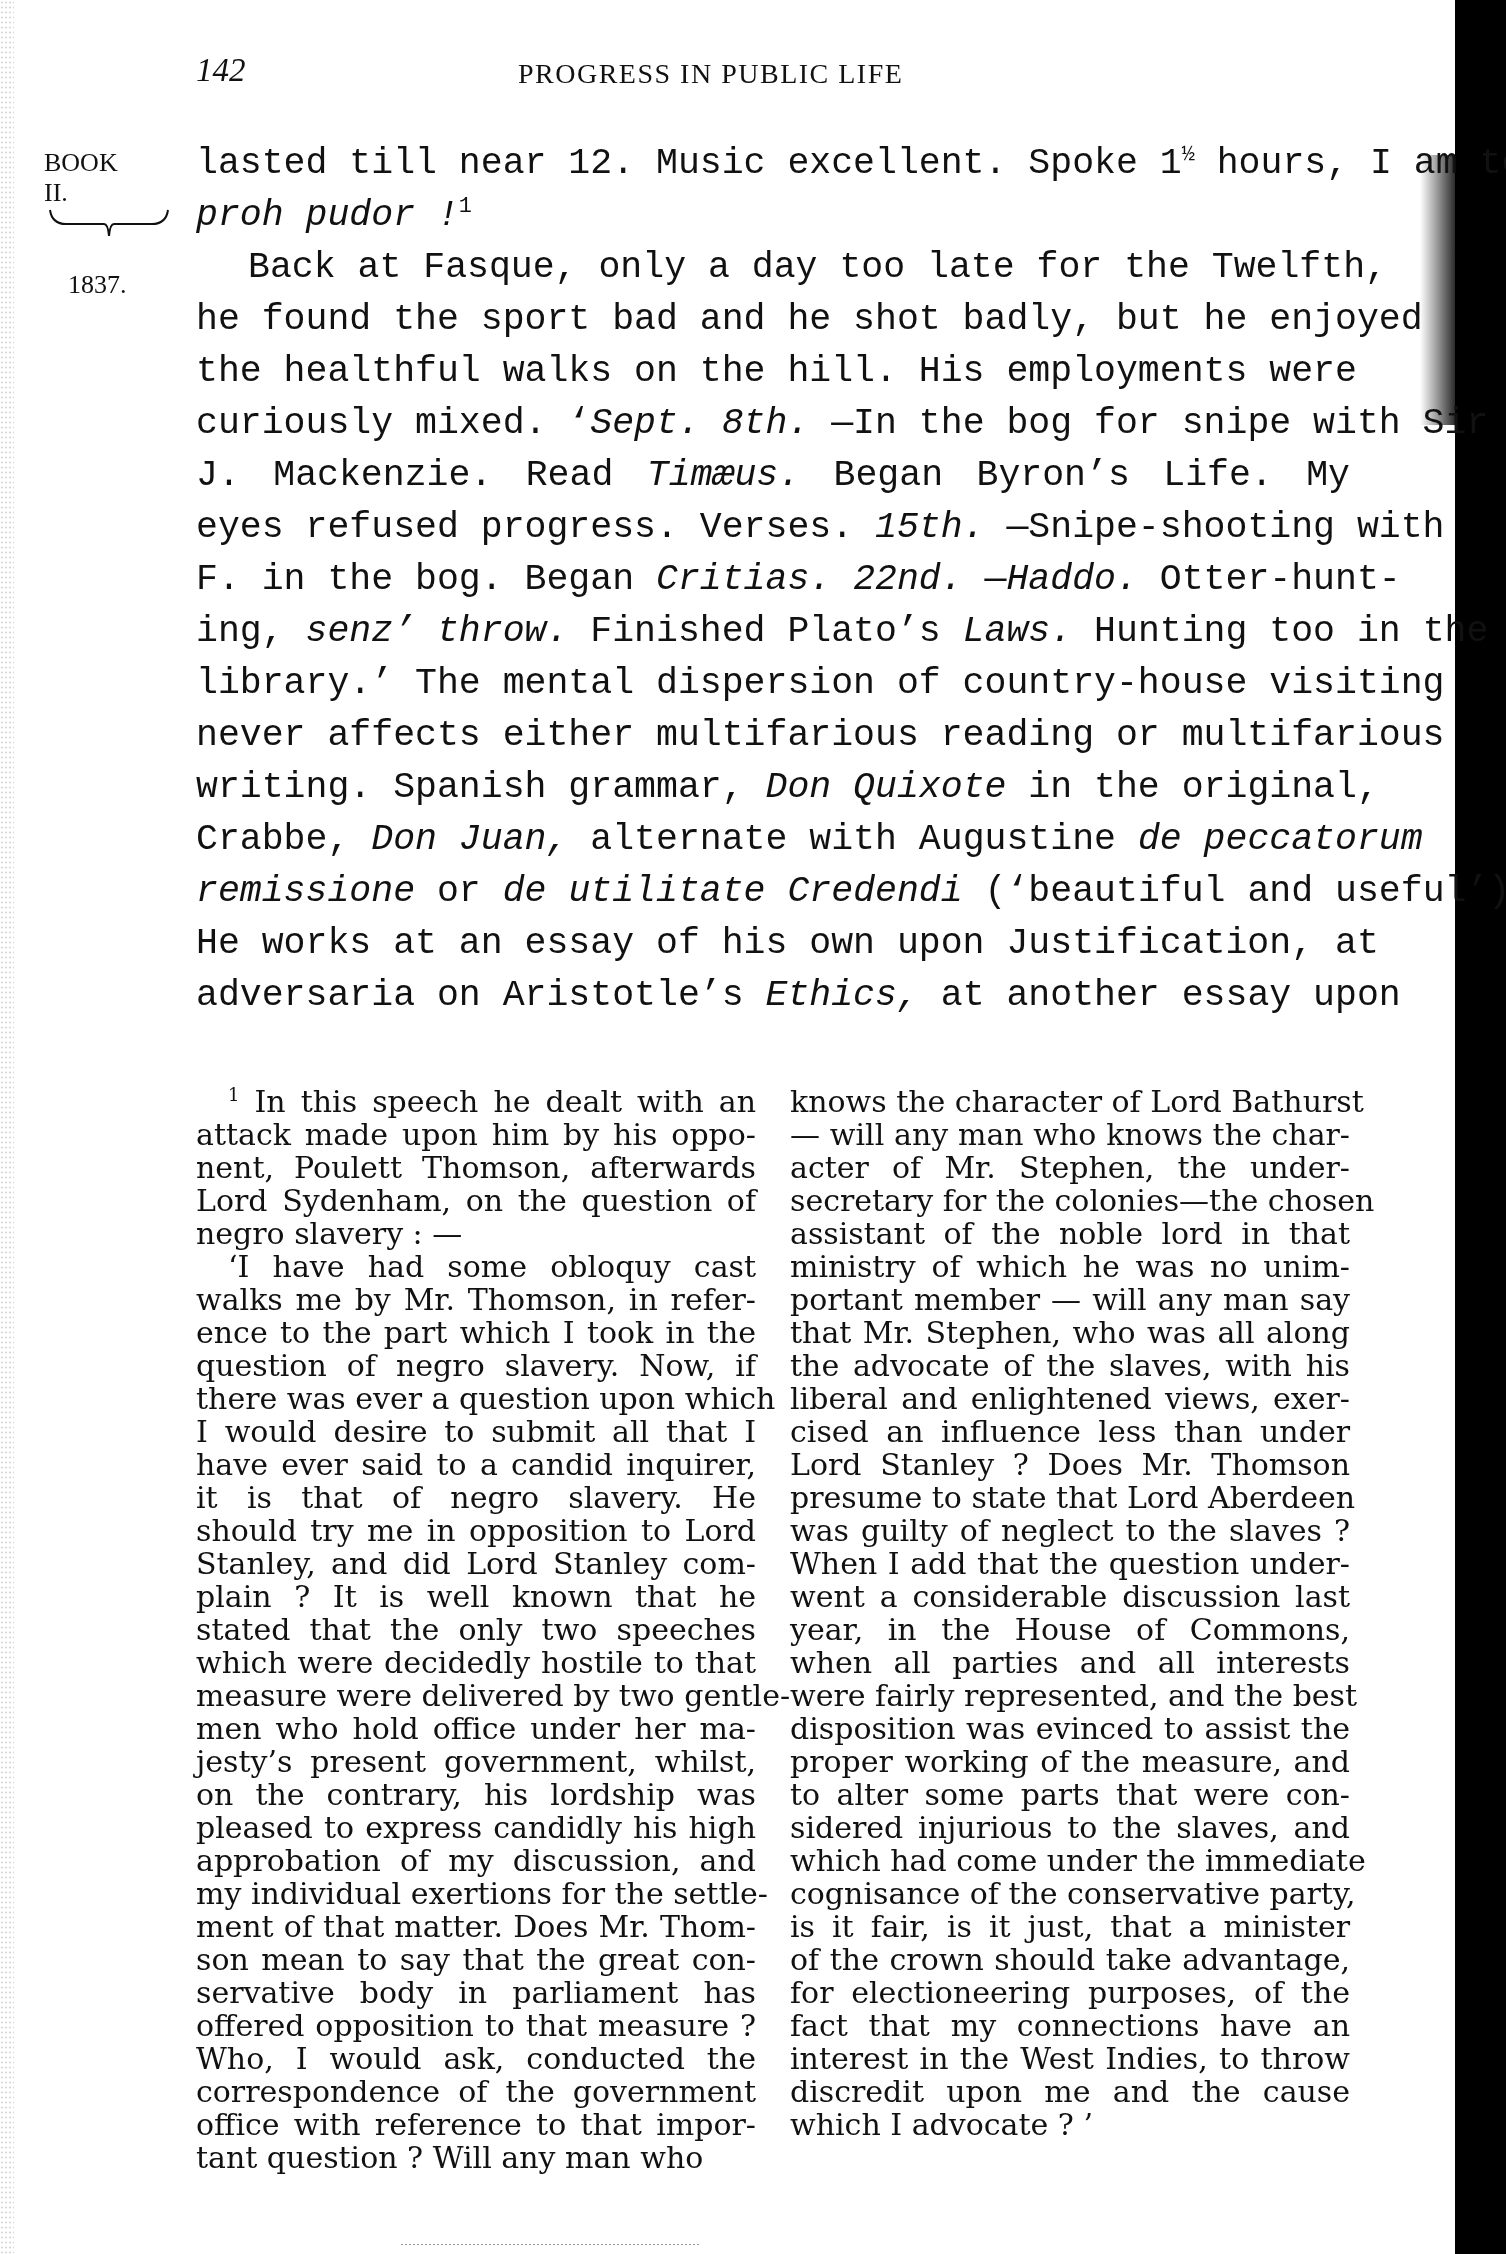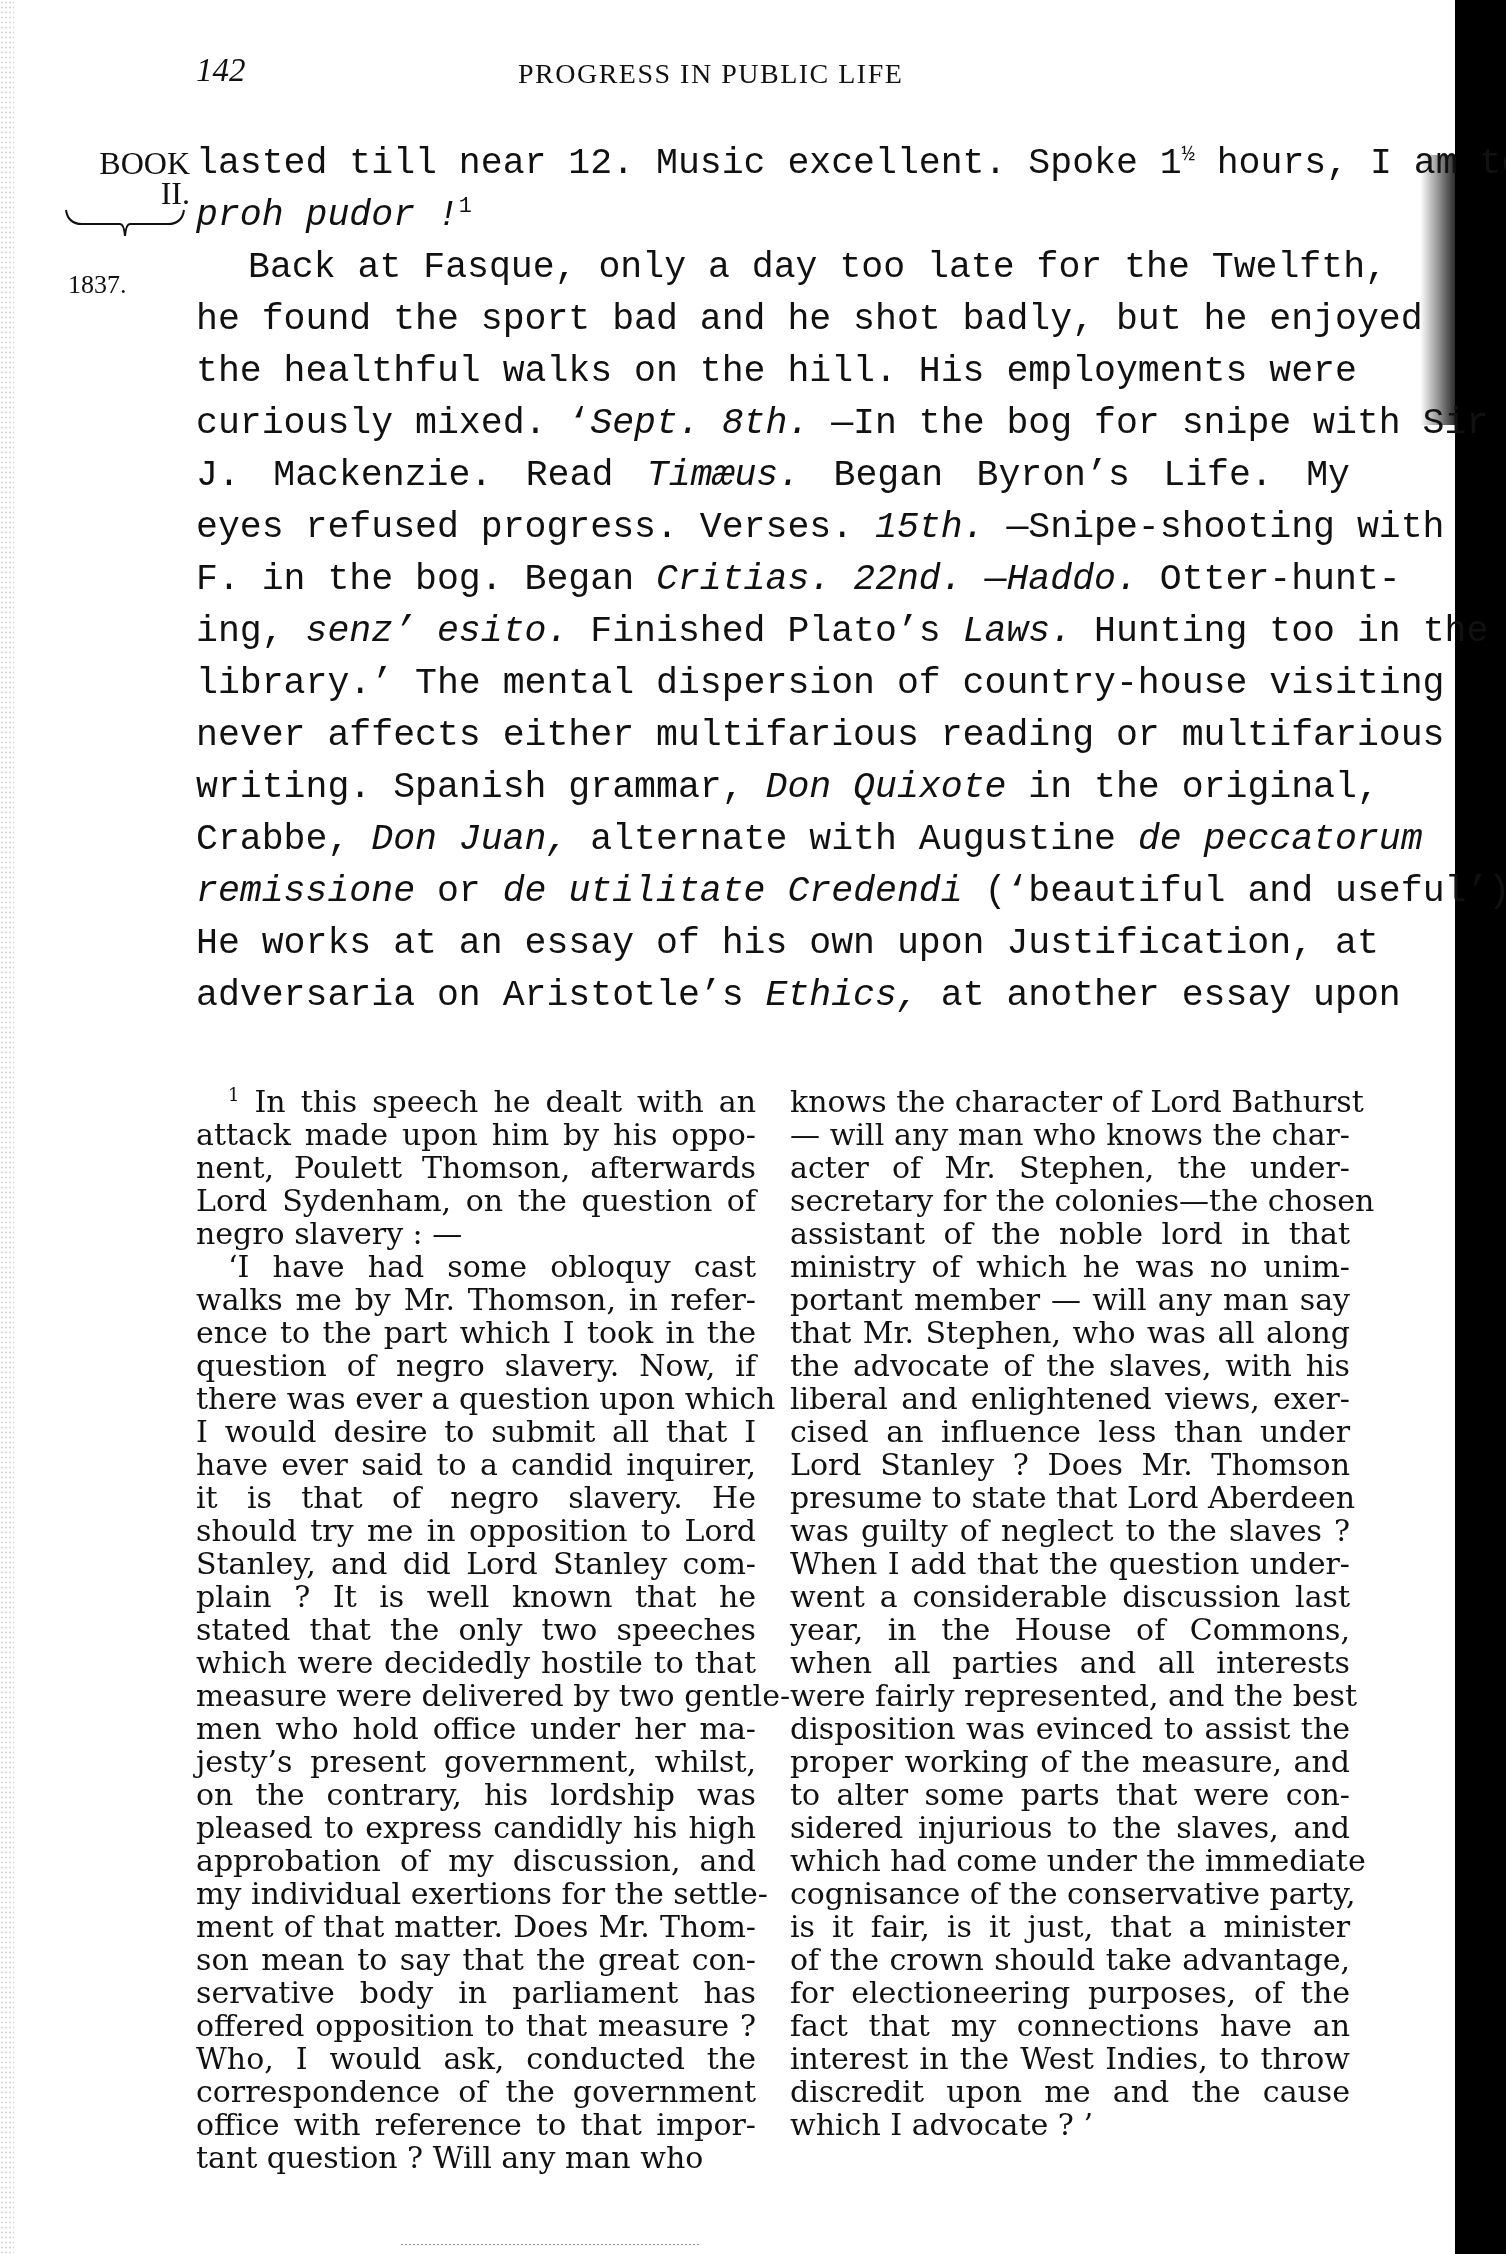--- a/index.html
+++ b/index.html
@@ -22,22 +22,22 @@
     .page-number {
       position: absolute; left: 196px; top: 52px; font-size: 33px;
       font-family: "Liberation Serif", serif;
       font-style: italic;
     }
     .running-head {
       position: absolute; left: 518px; top: 58px; font-size: 28px; letter-spacing: 1.5px;
       font-family: "Liberation Serif", serif;
     }
     .margin-note {
-      position: absolute; left: 60px; top: 148px; width: 130px; text-align: right;
-      font-family: "Liberation Serif", serif; font-size: 32px; line-height: 30px;
+      position: absolute; left: 44px; top: 148px; width: 130px; text-align: left;
+      font-family: "Liberation Serif", serif; font-size: 26px; line-height: 30px;
     }
     .margin-note .vol { display: block; }
     .brace { display: block; width: 122px; height: 30px; margin: 0 auto; }
     .margin-year {
       position: absolute; left: 68px; top: 270px; font-size: 26px;
       font-family: "Liberation Serif", serif;
     }
     .main-text {
       position: absolute; left: 196px; top: 138px; width: 1154px;
       font-family: Liberation Mono, monospace; font-size: 36.5px; line-height: 52px;
@@ -83,21 +83,21 @@
 <div class="main-text">
   <span class="line"><span>lasted till near 12.  Music excellent.  Spoke 1</span><sup>½</sup><span> hours, I am told,</span></span>
   <span class="line last"><i>proh pudor !</i><sup>1</sup></span>
   <span class="line" style="padding-left:52px"><span>Back at Fasque, only a day too late for the Twelfth,</span></span>
   <span class="line"><span>he found the sport bad and he shot badly, but he enjoyed</span></span>
   <span class="line"><span>the healthful walks on the hill.  His employments were</span></span>
   <span class="line"><span>curiously mixed.  ‘</span><i>Sept. 8th.</i><span> —In the bog for snipe with Sir</span></span>
   <span class="line"><span>J. Mackenzie.  Read </span><i>Timæus.</i><span>  Began Byron’s Life.  My</span></span>
   <span class="line"><span>eyes refused progress.  Verses.  </span><i>15th.</i><span> —Snipe-shooting with</span></span>
   <span class="line"><span>F. in the bog.  Began </span><i>Critias.</i><span>  </span><i>22nd.</i><span> —</span><i>Haddo.</i><span>  Otter-hunt-</span></span>
-  <span class="line"><span>ing, </span><i>senz’ esito.</i><span>  Finished Plato’s </span><i>Laws.</i><span>  Hunting too in the</span></span>
+  <span class="line"><span>ing, </span><i>senz’ throw.</i><span>  Finished Plato’s </span><i>Laws.</i><span>  Hunting too in the</span></span>
   <span class="line"><span>library.’  The mental dispersion of country-house visiting</span></span>
   <span class="line"><span>never affects either multifarious reading or multifarious</span></span>
   <span class="line"><span>writing.  Spanish grammar, </span><i>Don Quixote</i><span> in the original,</span></span>
   <span class="line"><span>Crabbe, </span><i>Don Juan,</i><span> alternate with Augustine </span><i>de peccatorum</i></span>
   <span class="line"><i>remissione</i><span> or </span><i>de utilitate Credendi</i><span> (‘beautiful and useful’).</span></span>
   <span class="line"><span>He works at an essay of his own upon Justification, at</span></span>
   <span class="line"><span>adversaria on Aristotle’s </span><i>Ethics,</i><span> at another essay upon</span></span>
 </div>
 
 <div class="footnotes">

